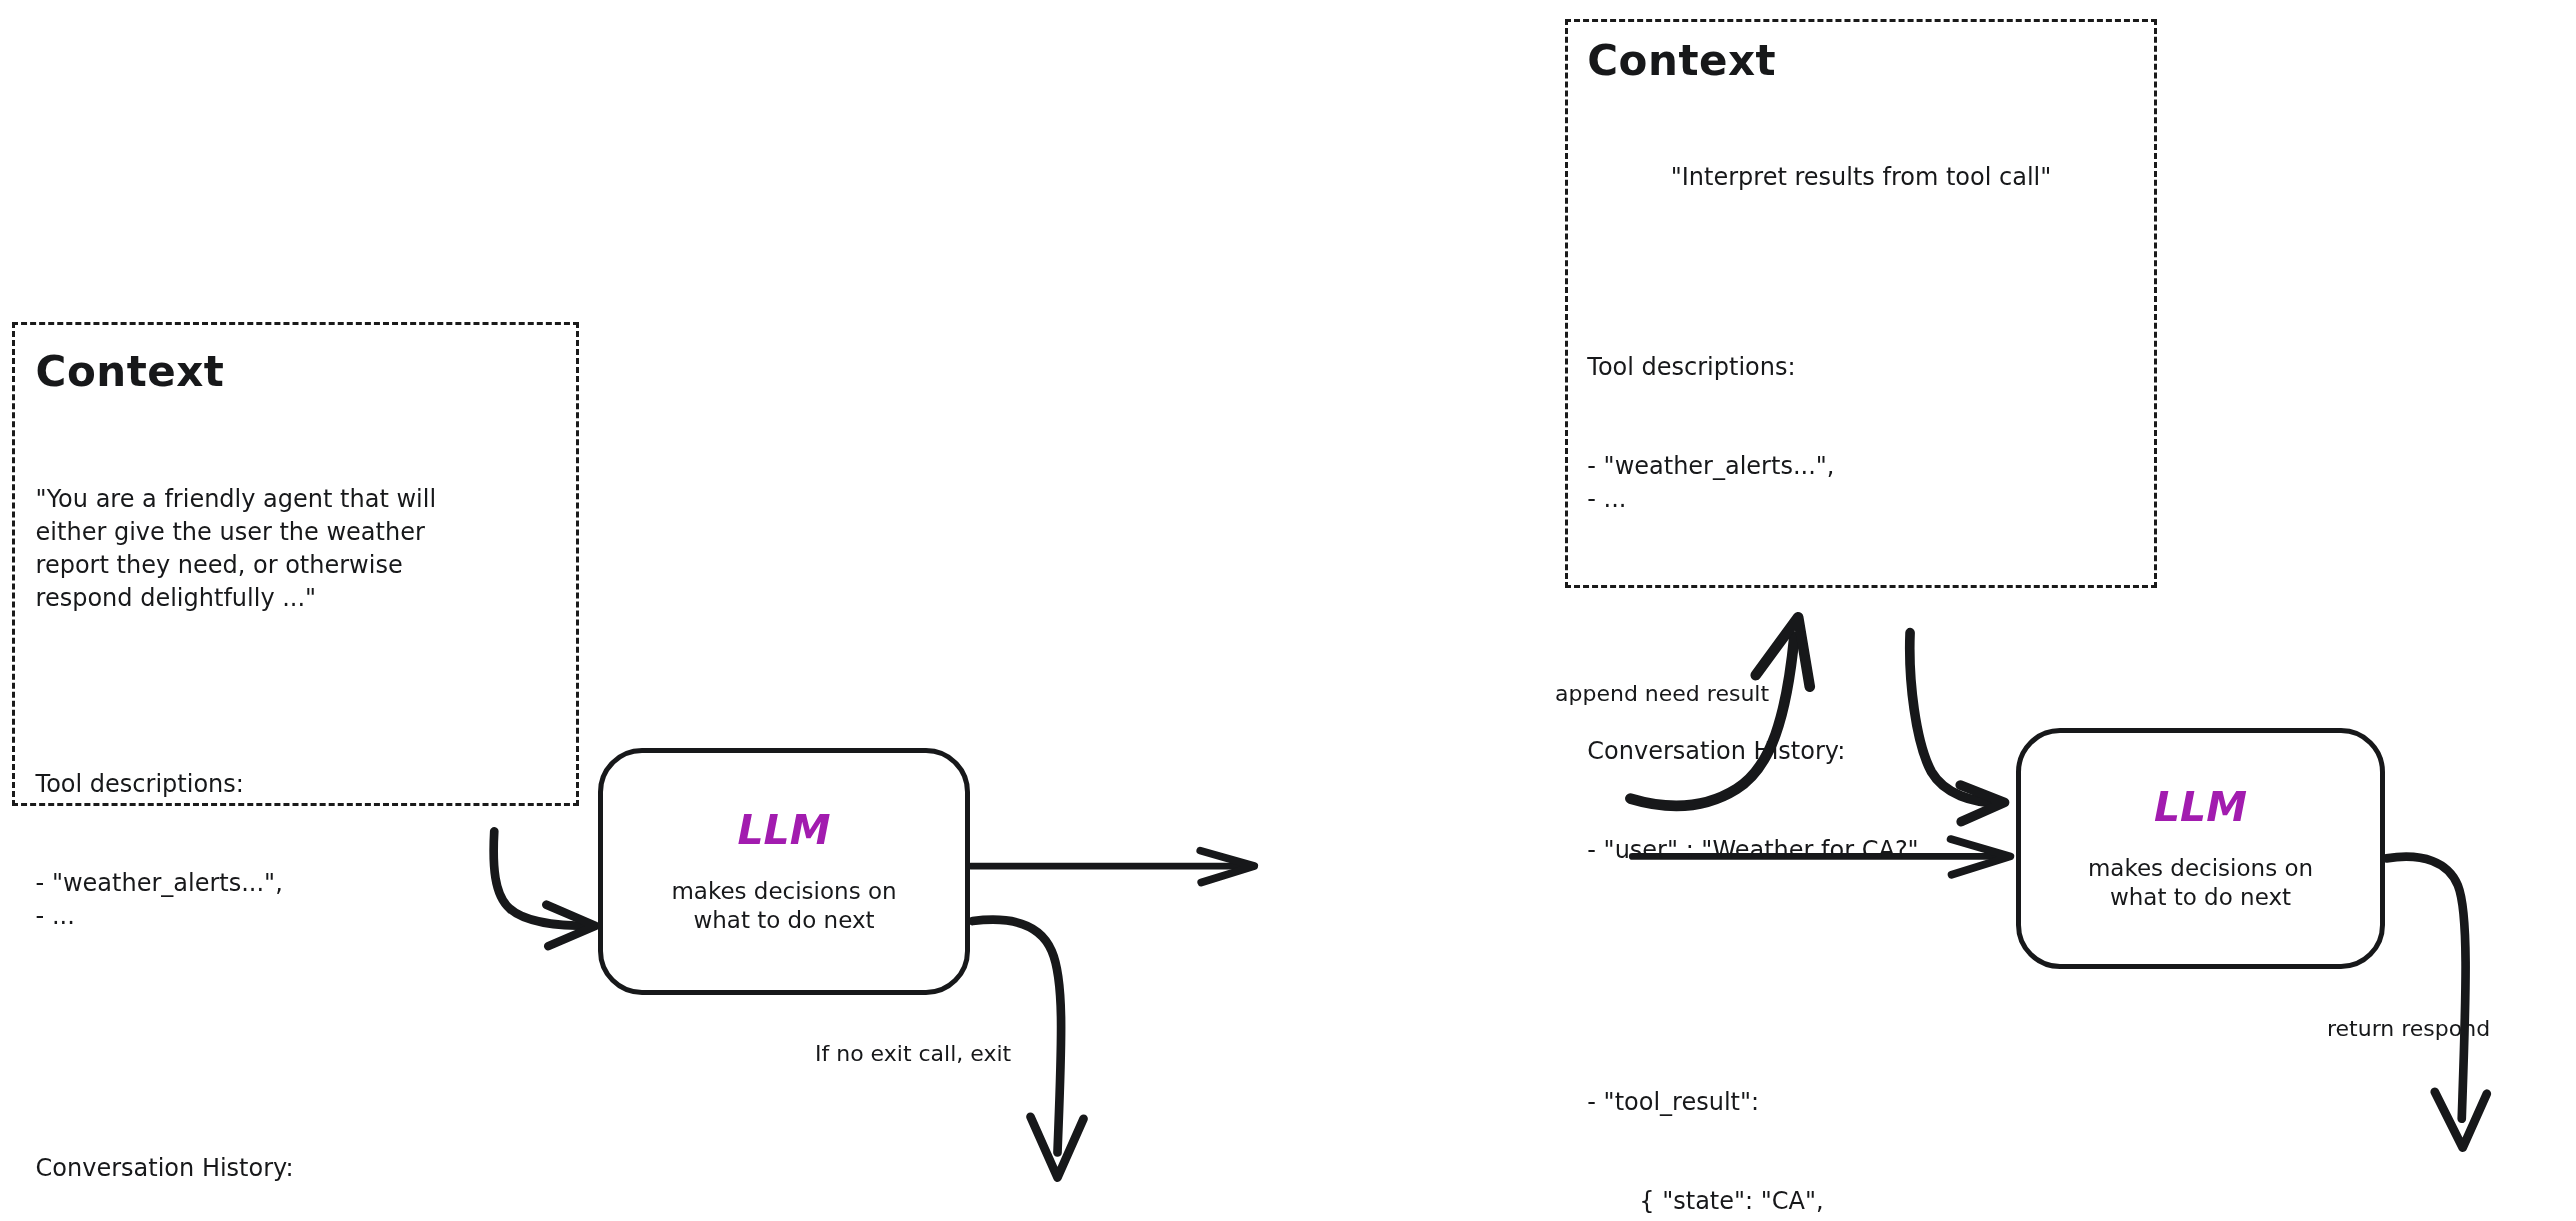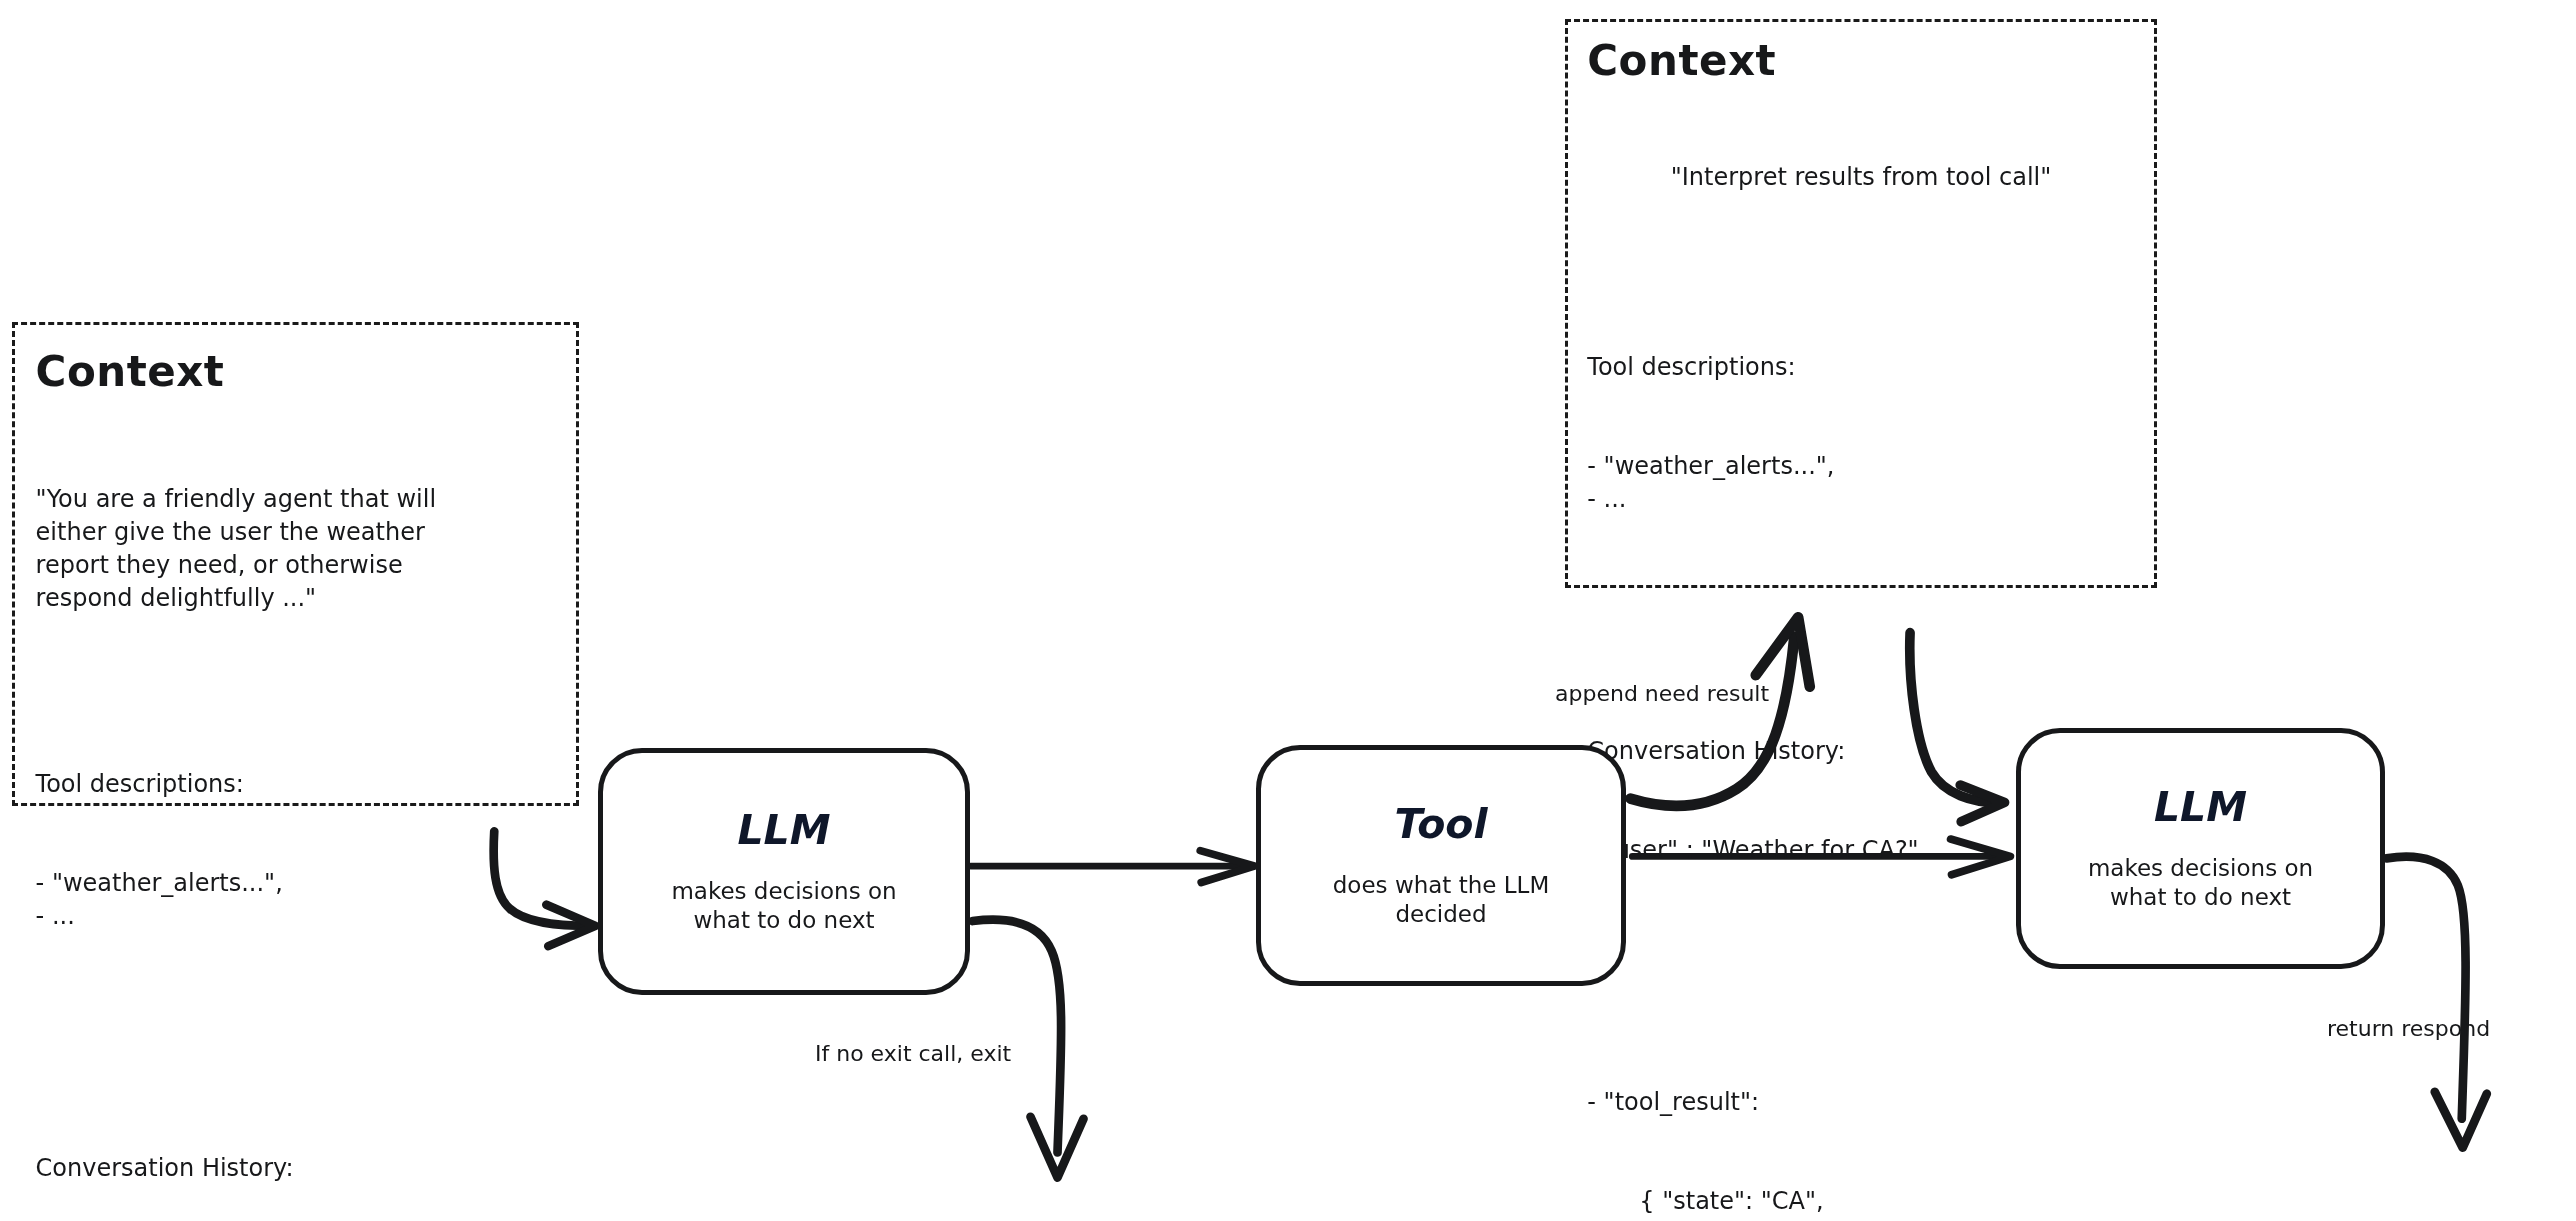--- a/index.html
+++ b/index.html
@@ -83,21 +83,21 @@
     flex-direction: column;
     align-items: center;
     justify-content: center;
     text-align: center;
   }
   .node-title {
     font-family: "DejaVu Sans", sans-serif;
     font-weight: 700;
     font-size: 41px;
     line-height: 44px;
-    color: #0f172a;
+    color: #a21caf;
     font-style: italic;
     margin-bottom: 25px;
   }
   .node-sub {
     font-family: "DejaVu Sans", sans-serif;
     font-size: 23px;
     line-height: 29px;
     color: #17181a;
     white-space: pre-line;
   }
@@ -207,25 +207,20 @@
       </p>
     </div>
   </div>
 
   <div class="node" id="node-llm-1">
     <div class="node-title">LLM</div>
     <div class="node-sub">makes decisions on
 what to do next</div>
   </div>
 
-  <div class="node" id="node-tool">
-    <div class="node-title">Tool</div>
-    <div class="node-sub">does what the LLM
-decided</div>
-  </div>
 
   <div class="node" id="node-llm-2">
     <div class="node-title">LLM</div>
     <div class="node-sub">makes decisions on
 what to do next</div>
   </div>
 
   <div class="edge-label" id="label-append">append need result</div>
   <div class="edge-label" id="label-exit">If no exit call, exit</div>
   <div class="edge-label" id="label-return">return respond</div>

